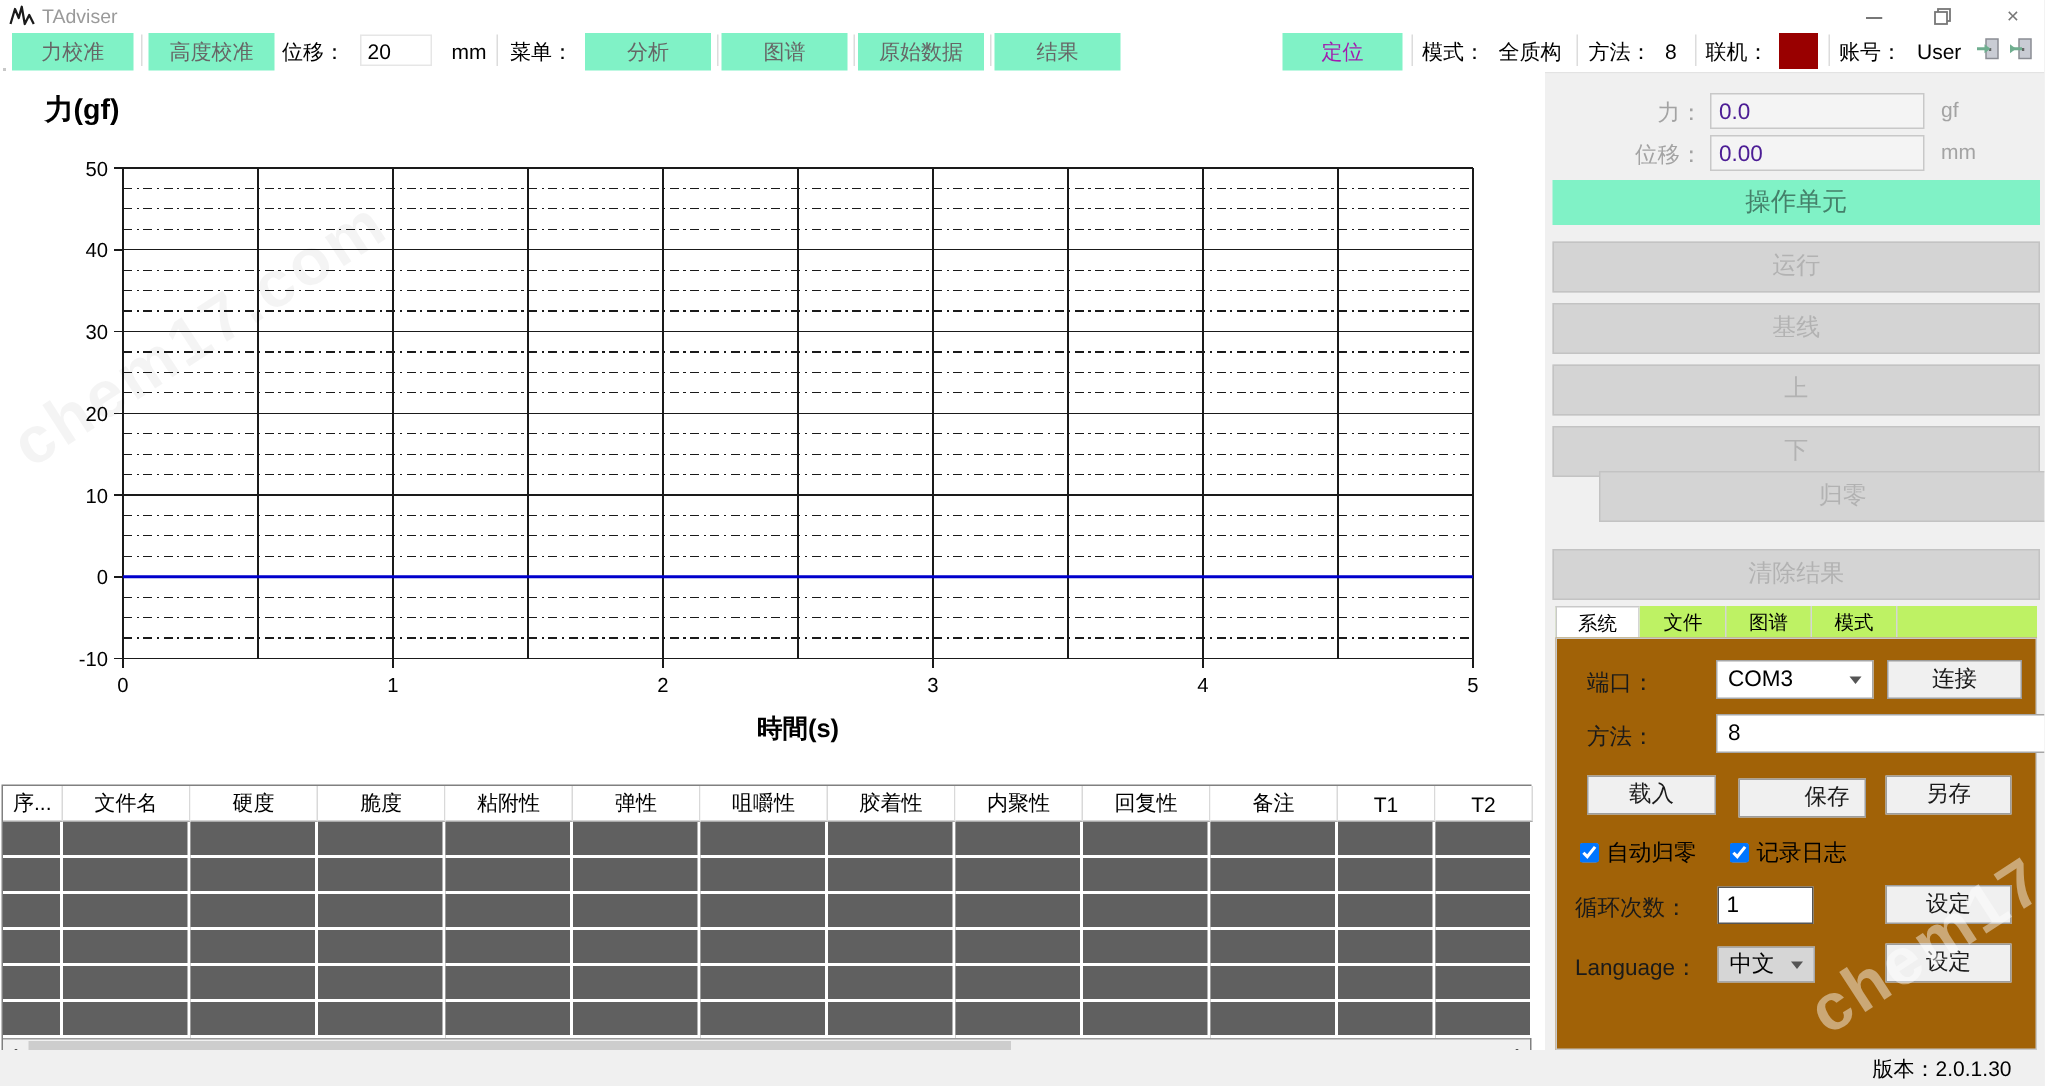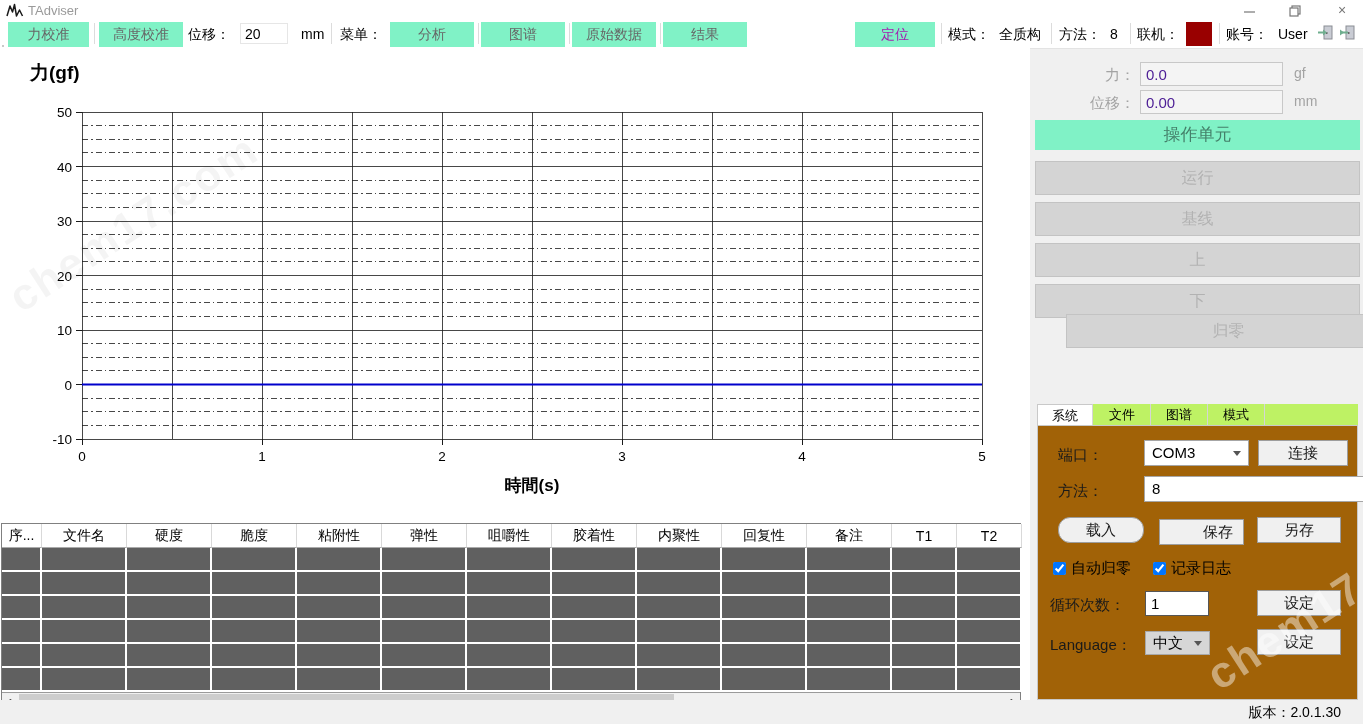--- a/index.html
+++ b/index.html
@@ -347,41 +347,42 @@
   <div class="rp-label" style="left:1040px;top:94px;width:95px;">位移：</div>
   <div class="rp-readout" style="left:1140px;top:90px;width:143px;">0.00</div>
   <div class="rp-unit" style="left:1294px;top:93px;">mm</div>
 
   <div class="btn-op" style="top:120px;">操作单元</div>
   <div class="btn-gray" style="top:161px;">运行</div>
   <div class="btn-gray" style="top:202px;">基线</div>
   <div class="btn-gray" style="top:243px;">上</div>
   <div class="btn-gray" style="top:284px;">下</div>
   <div class="btn-gray" style="top:314px;margin-left:31px;">归零</div>
+  <div class="btn-gray" style="top:366px;">清除结果</div>
 
   <div class="tabstrip">
     <span class="tab active" style="left:0;">系统</span>
     <span class="tab" style="left:57px;">文件</span>
     <span class="tab" style="left:114px;">图谱</span>
     <span class="tab" style="left:171px;">模式</span>
   </div>
 
   <div class="teal-panel">
     <div class="tp-label" style="left:20px;top:20px;">端口：</div>
     <div class="dropdown" style="left:106px;top:14px;width:105px;height:26px;line-height:24px;">
       <span>COM3</span><span class="chev"></span>
     </div>
     <div class="btn-std" style="left:220px;top:14px;width:90px;height:26px;line-height:24px;">连接</div>
 
     <div class="tp-label" style="left:20px;top:56px;">方法：</div>
     <div class="dropdown" style="left:106px;top:50px;width:242px;height:26px;line-height:24px;">
       <span>8</span>
     </div>
 
-    <div class="btn-std" style="left:20px;top:91px;width:86px;height:26px;line-height:24px;border-radius:12px;">载入</div>
+    <div class="btn-std" style="left:20px;top:91px;width:86px;height:26px;line-height:24px;">载入</div>
     <div class="btn-std" style="left:121px;top:93px;width:85px;height:26px;line-height:24px;padding-left:33px;">保存</div>
     <div class="btn-std" style="left:219px;top:91px;width:84px;height:26px;line-height:24px;">另存</div>
 
     <div class="cb-row" style="left:15px;top:133px;">
       <input type="checkbox" id="cb-autozero" checked="" style=""><span>自动归零</span>
     </div>
     <div class="cb-row" style="left:115px;top:133px;">
       <input type="checkbox" id="cb-log" checked="" style=""><span>记录日志</span>
     </div>
 

